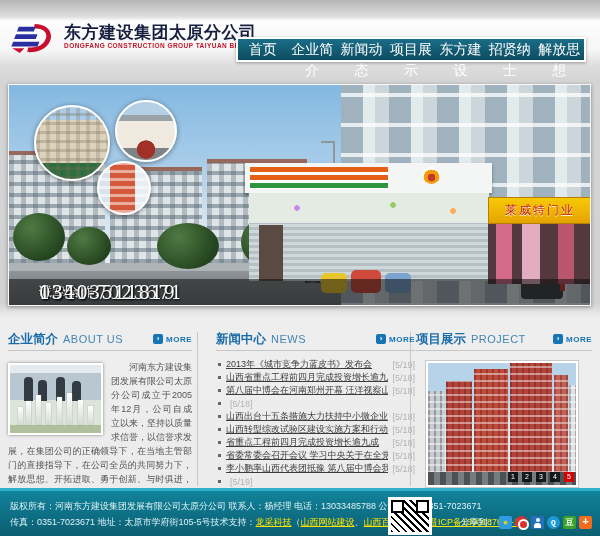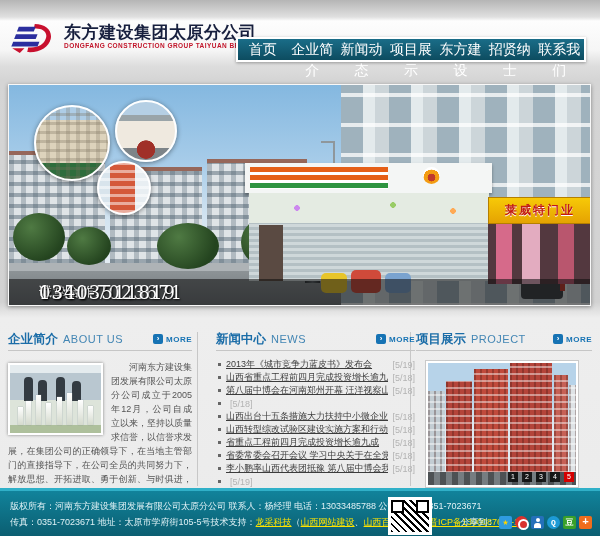--- a/index.html
+++ b/index.html
@@ -54,21 +54,21 @@
     background-image:radial-gradient(circle 3px at 20% 50%,#c8e 90%,transparent),radial-gradient(circle 3px at 60% 40%,#9c6 90%,transparent),radial-gradient(circle 3px at 85% 60%,#fa5 90%,transparent); }
   .shutters { left:240px; top:138px; width:241px; height:58px; background:repeating-linear-gradient(0deg,#cfd8da 0 3px,#b4c0c4 3px 6px); }
   .door { left:250px; top:140px; width:24px; height:56px; background:#5a4a42; }
   .ride { border-radius:5px; }
   .rd1 { left:312px; top:188px; width:26px; height:20px; background:#e8c52a; }
   .rd2 { left:342px; top:185px; width:30px; height:23px; background:#cf4a3a; }
   .rd3 { left:376px; top:188px; width:26px; height:20px; background:#7aa3cf; }
   .scooter { left:512px; top:192px; width:42px; height:22px; background:#3a3f44; border-radius:8px 10px 4px 4px; }
   .scooter::after { content:""; position:absolute; right:-2px; top:6px; width:5px; height:8px; background:#c0392b; }
   .ysign { left:479px; top:112px; width:104px; height:27px; background:linear-gradient(#f7c907,#e5a302); border:1px solid #b57f00;
-    color:#c21b12; font-weight:bold; font-size:12px; text-align:center; line-height:25px; letter-spacing:2px;
+    color:#c21b12; font-weight:normal; font-size:12px; text-align:center; line-height:25px; letter-spacing:2px;
     text-shadow:0 1px 0 #fff; }
   .darkshop { left:479px; top:139px; width:104px; height:60px; background:#53383f;
     background-image:linear-gradient(90deg,transparent 0 8px,#d66a8a 8px 24px,transparent 24px 34px,#e3acc0 34px 52px,transparent 52px 70px,#b9566e 70px 86px,transparent 86px); }
   .circle { border-radius:50%; border:2px solid #fff; box-shadow:0 1px 5px rgba(0,0,0,.45); z-index:40; overflow:hidden; }
   .c1 { left:25px; top:20px; width:76px; height:76px;
     background-image:repeating-linear-gradient(0deg,rgba(120,110,90,.30) 0 3px,transparent 3px 9px),
       repeating-linear-gradient(90deg,rgba(120,110,90,.25) 0 4px,transparent 4px 10px),
       linear-gradient(180deg,#aecde6 0 18%,#ddd3bc 18% 78%,#2e6d3c 78%); }
   .c2 { left:106px; top:15px; width:62px; height:62px;
     background-image:radial-gradient(circle at 50% 82%,#a03028 0 16%,transparent 17%),
@@ -178,21 +178,21 @@
     </div>
   </div>
 
   <nav class="mainnav">
     <a href="#">首页</a>
     <a href="#">企业简介</a>
     <a href="#">新闻动态</a>
     <a href="#">项目展示</a>
     <a href="#">东方建设</a>
     <a href="#">招贤纳士</a>
-    <a href="#">联系我们</a>
+    <a href="#">解放思想</a>
   </nav>
 
   <div class="banner">
     <div class="apt apt1"></div>
     <div class="apt apt2"></div>
     <div class="apt apt3"></div>
     <div class="road"></div>
     <div class="tree tr1"></div>
     <div class="tree tr2"></div>
     <div class="tree tr3"></div>

